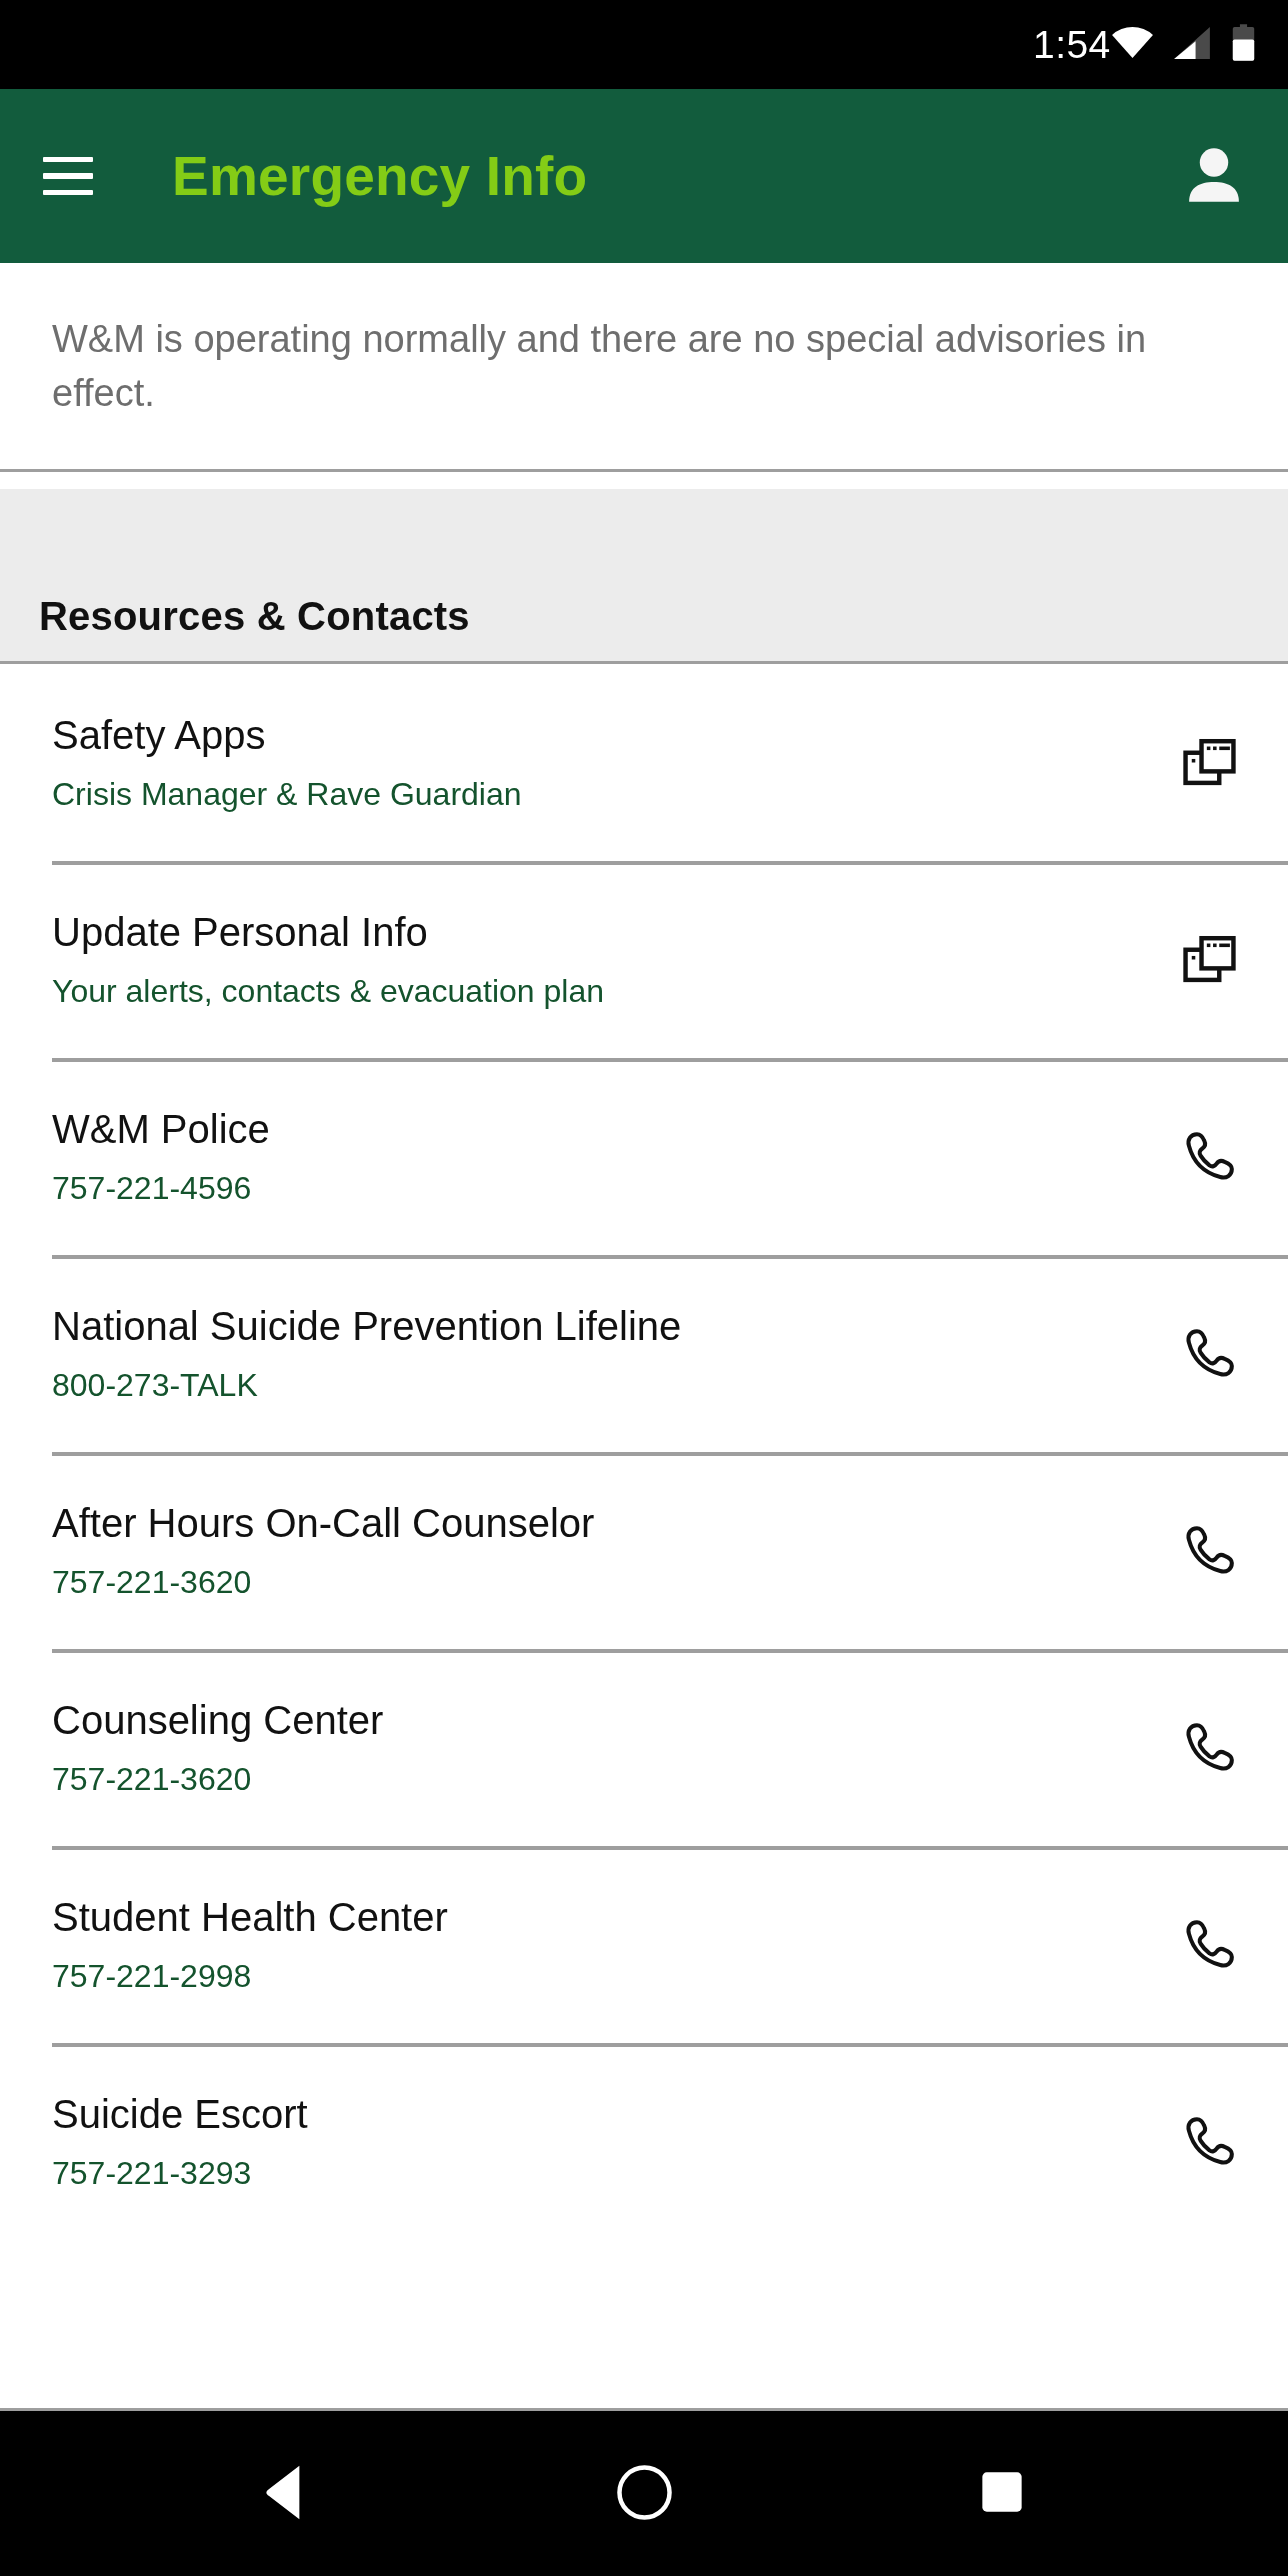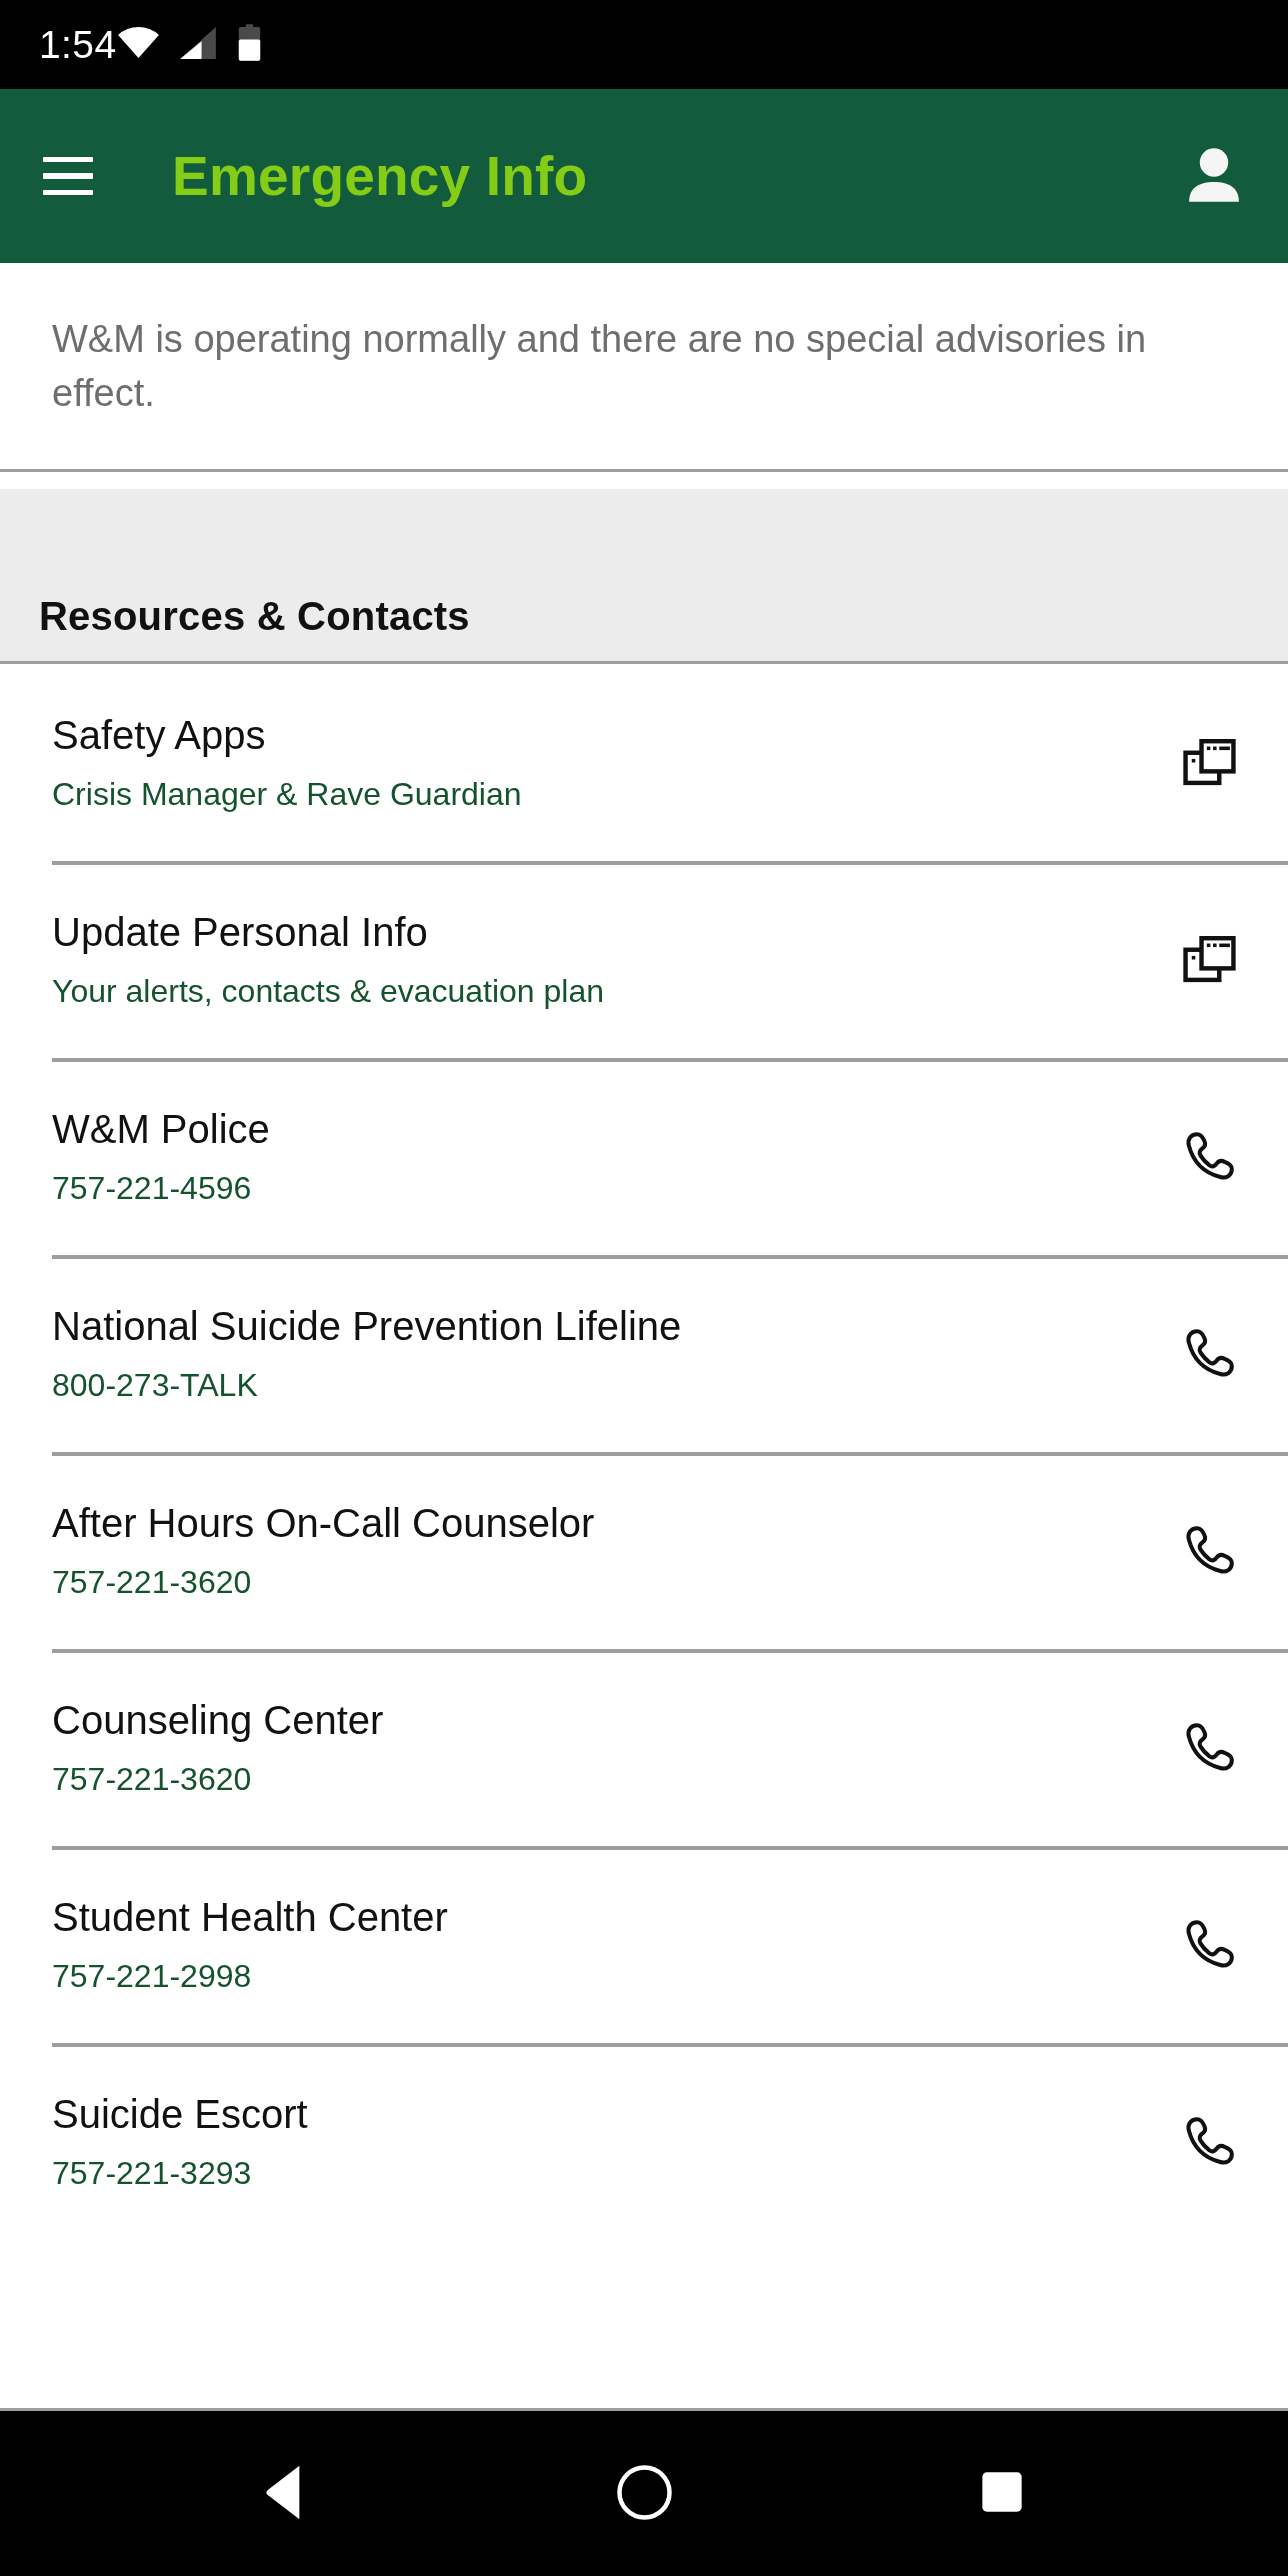--- a/index.html
+++ b/index.html
@@ -23,21 +23,21 @@
     background: #ffffff;
   }
 
   
   .status-bar {
     height: 89px;
     background: #000000;
     flex: 0 0 89px;
     display: flex;
     align-items: center;
-    justify-content: flex-start;
+    justify-content: flex-end;
     padding: 0 32px 0 39px;
   }
   .status-time {
     color: #ffffff;
     font-size: 39px;
     font-weight: 400;
     letter-spacing: 0.4px;
     line-height: 1;
   }
   .status-icons {

